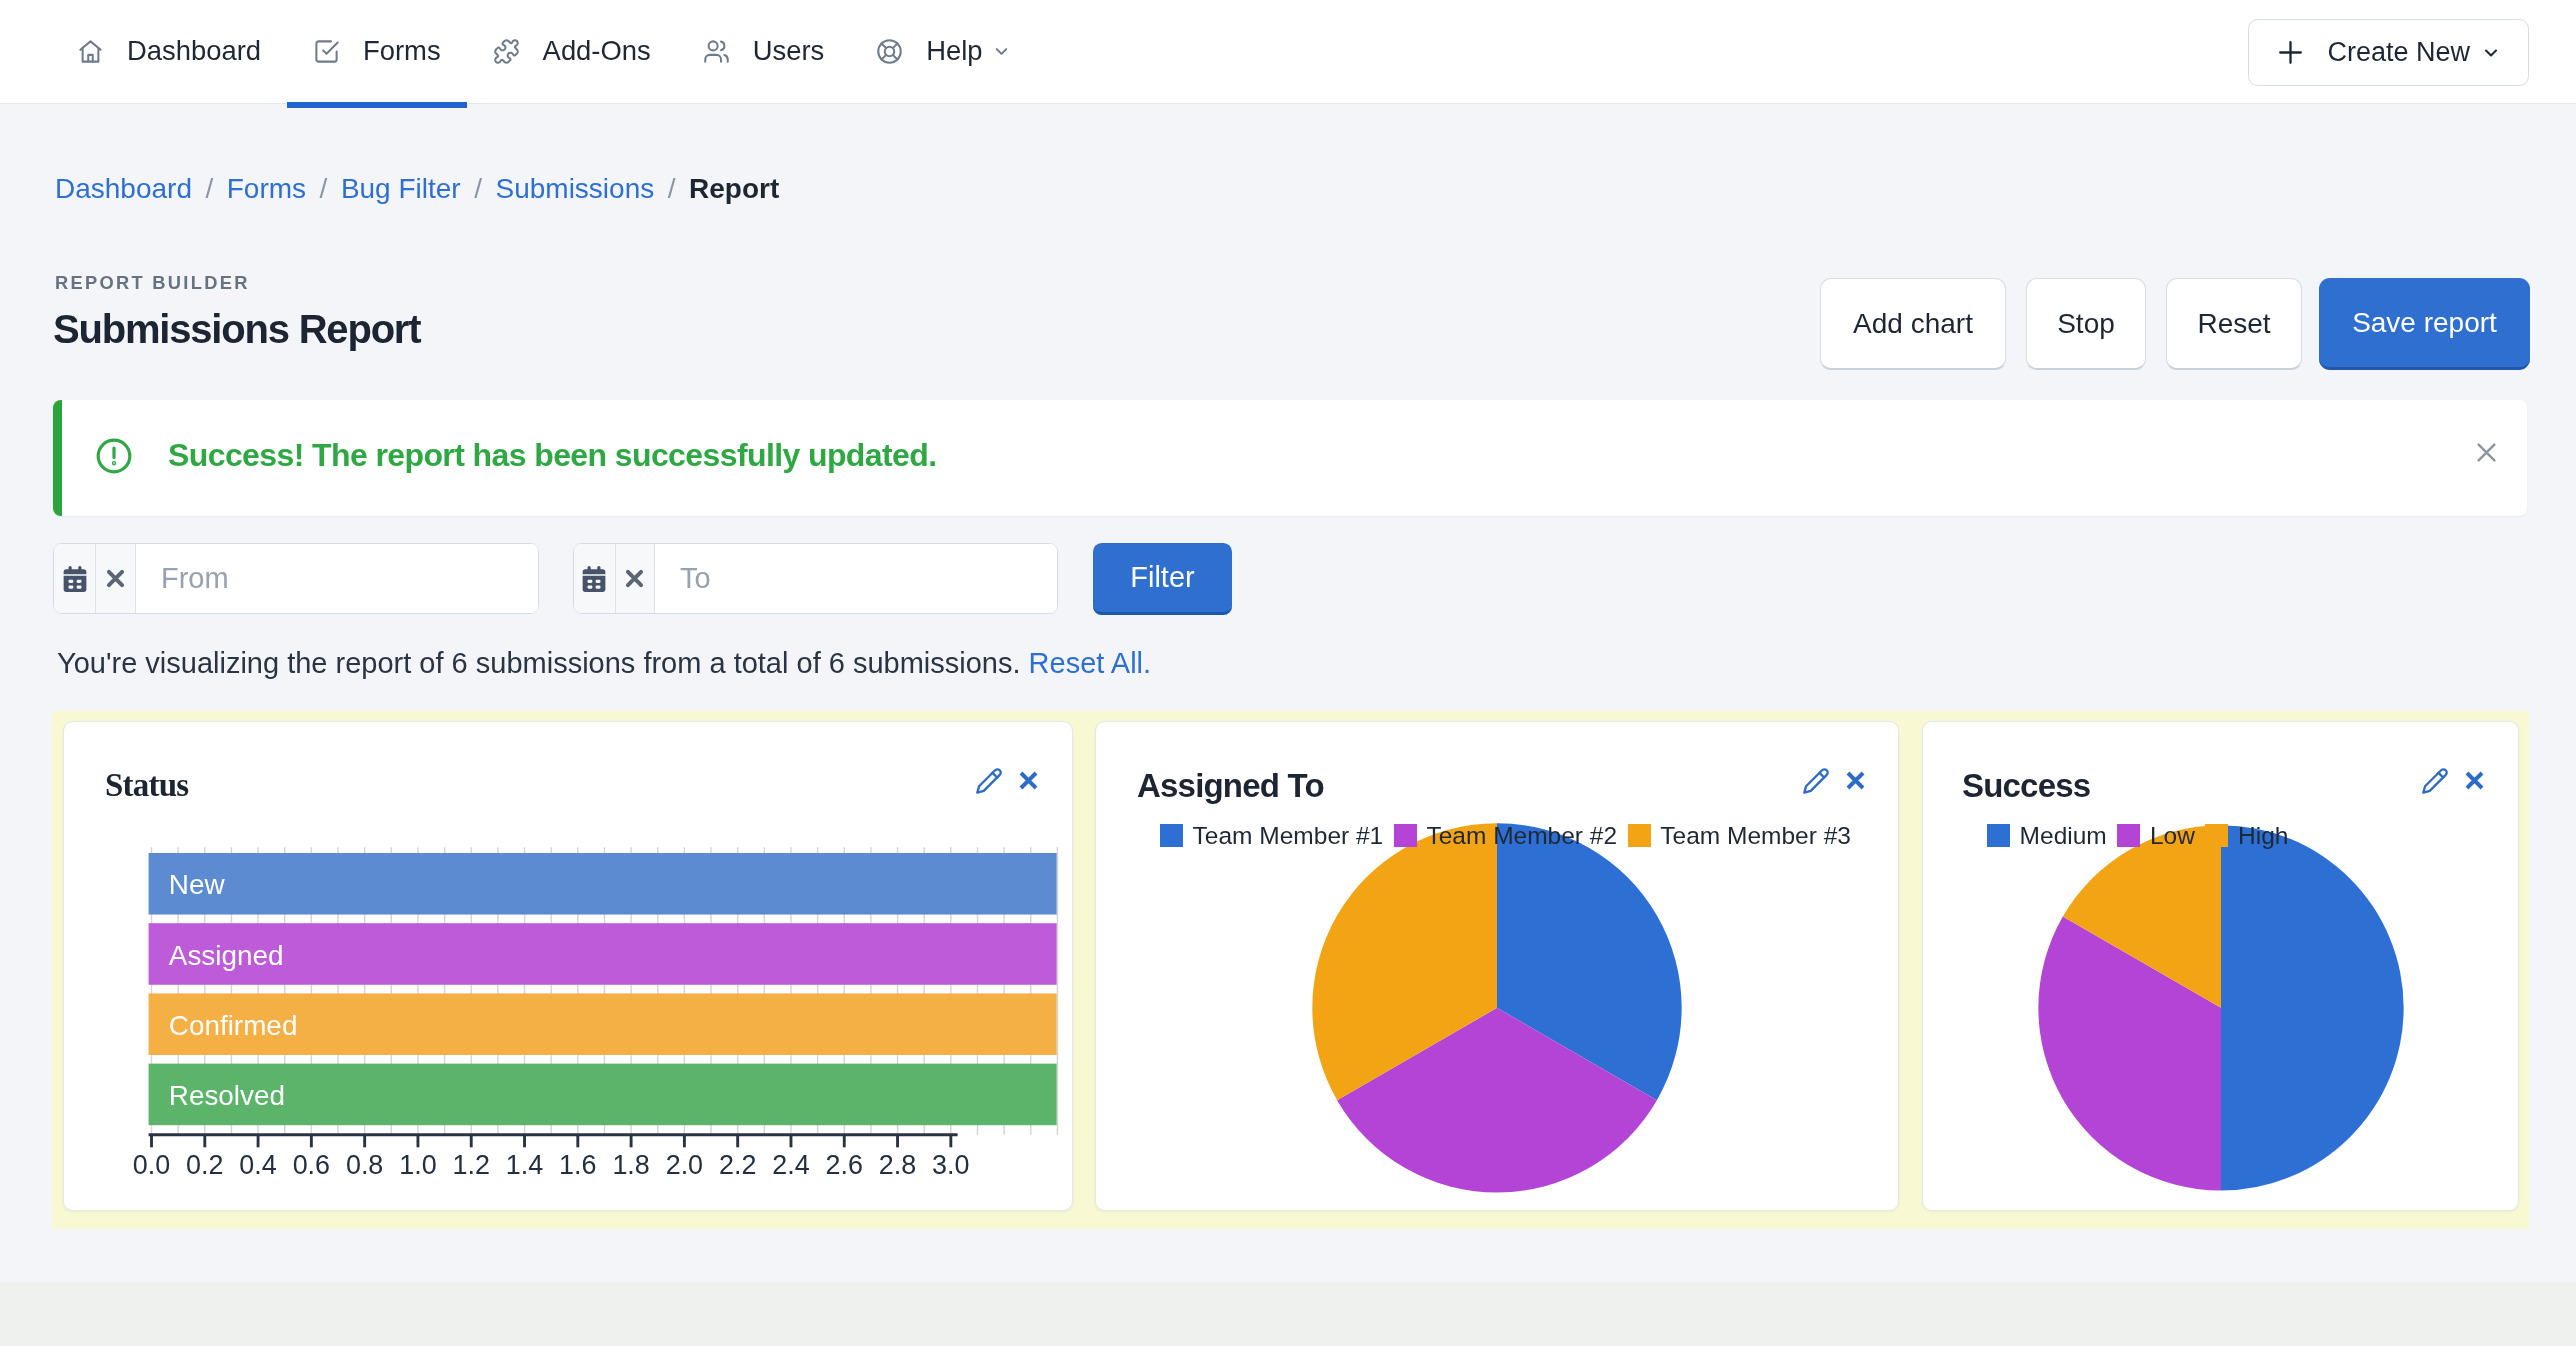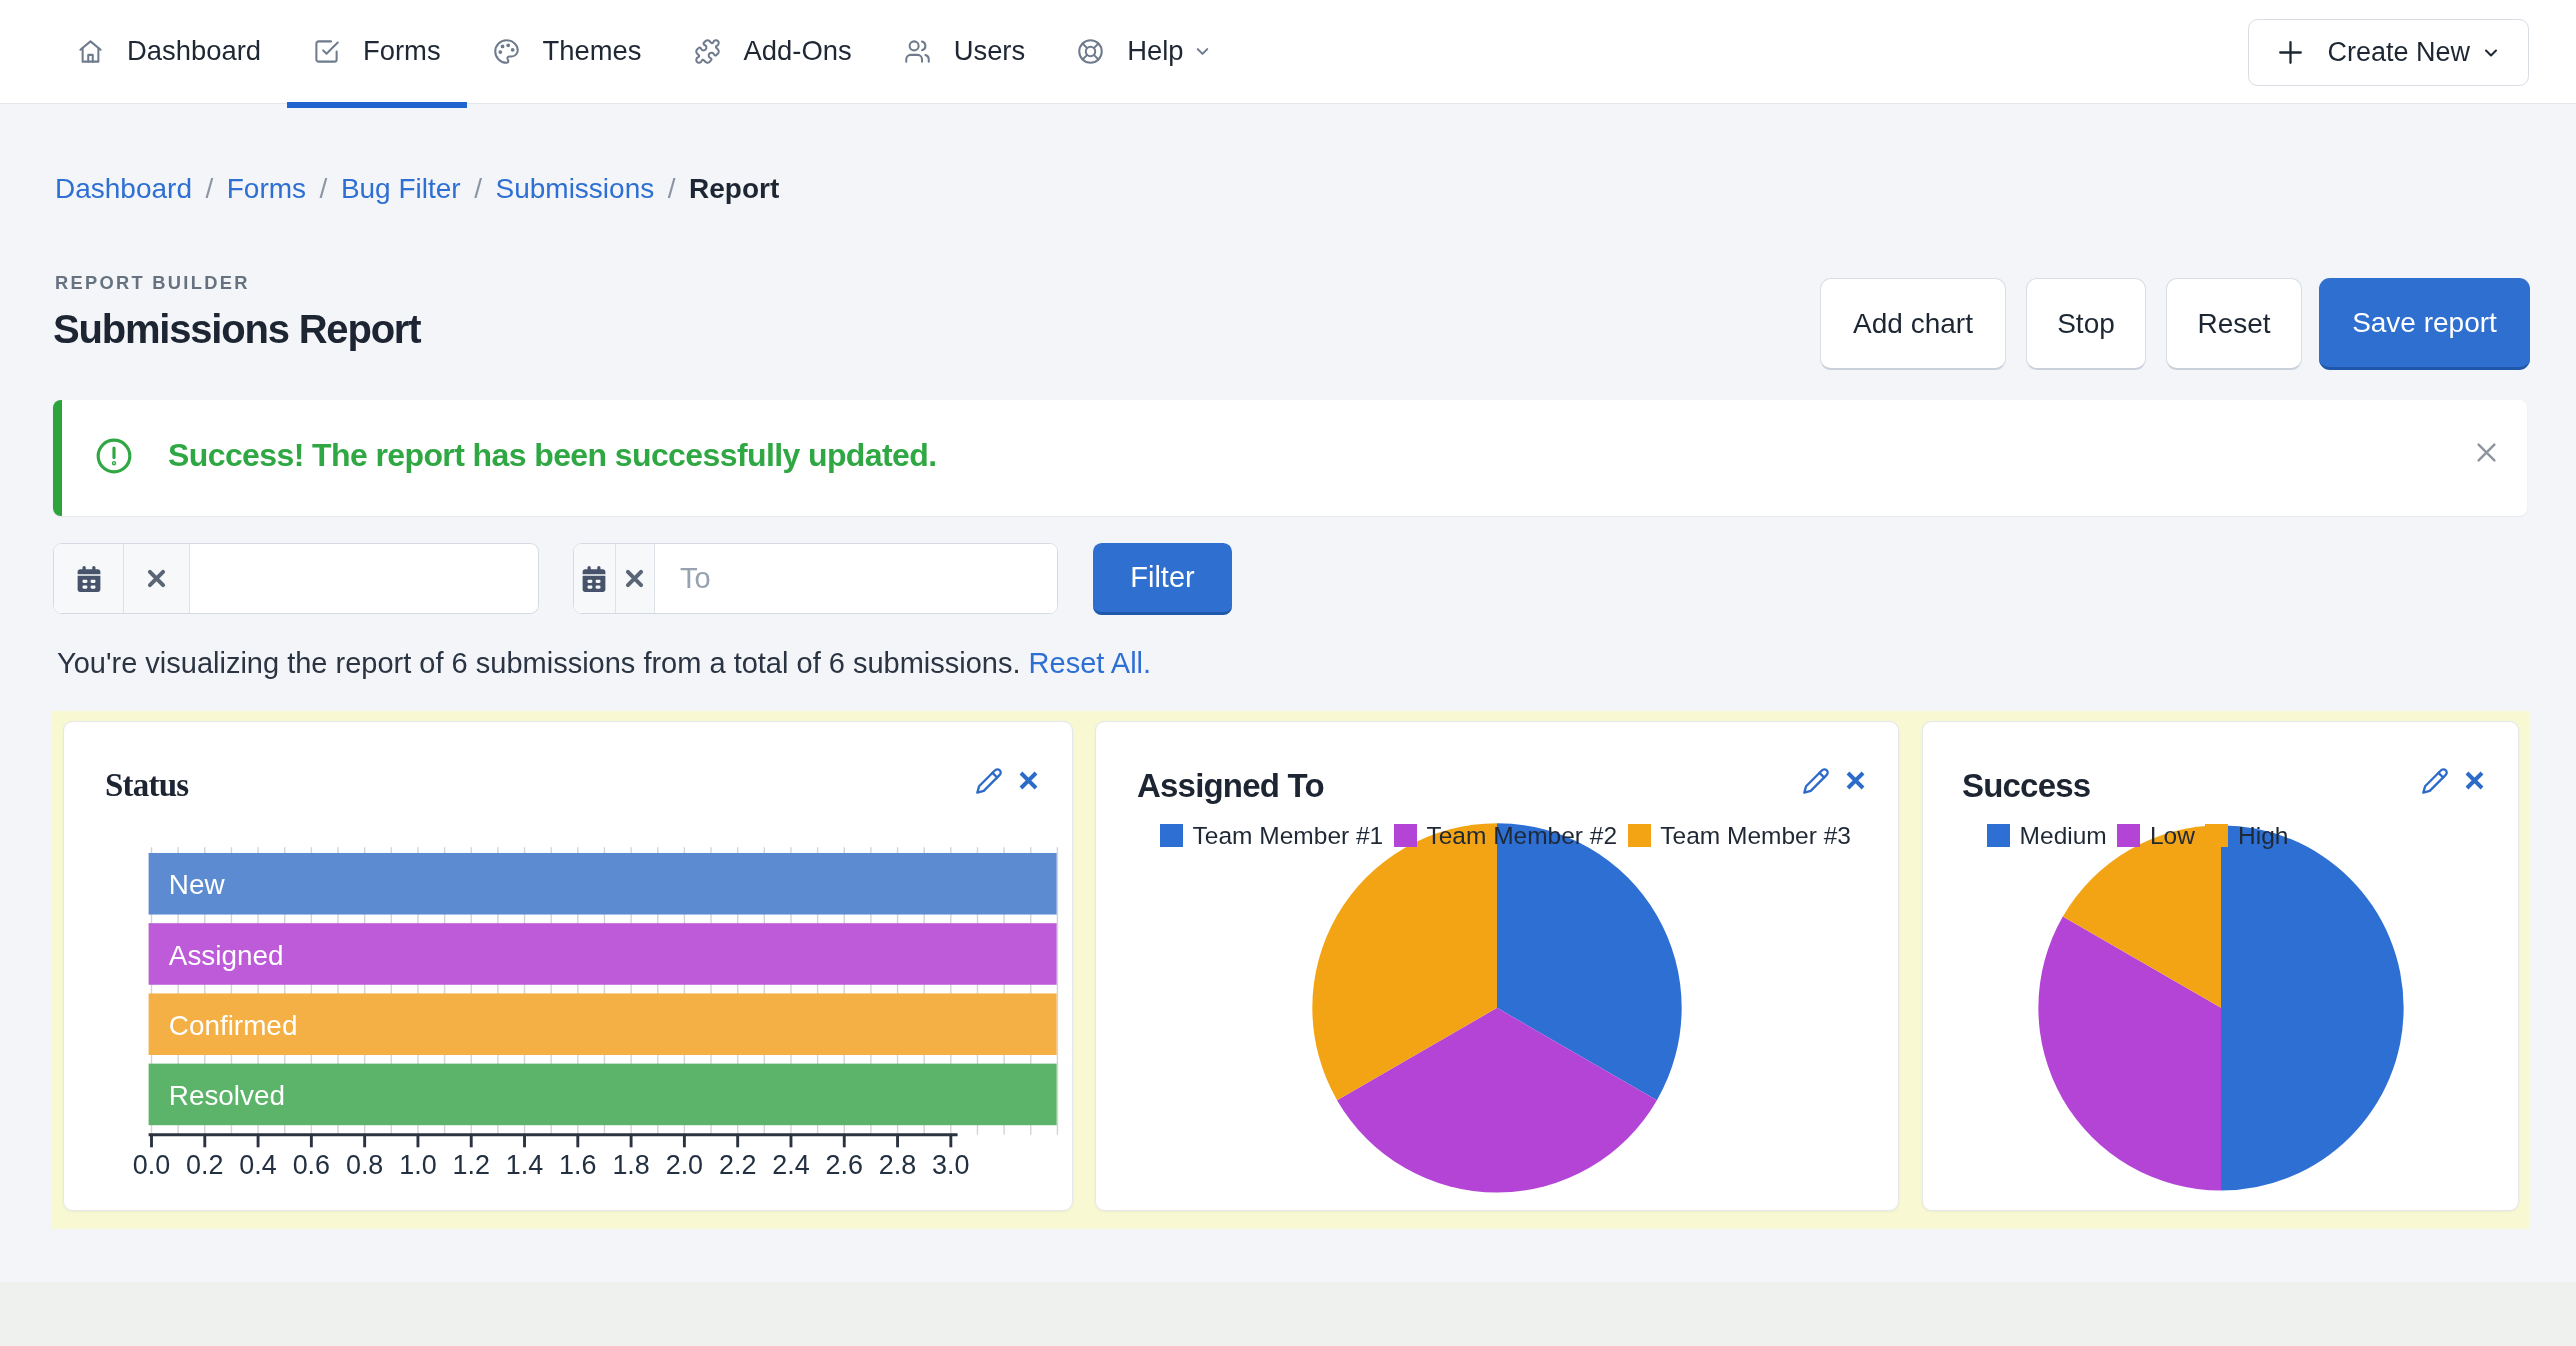--- a/index.html
+++ b/index.html
@@ -84,30 +84,20 @@
     </div>
     <div class="nitem active">
       <svg width="27" height="27" viewBox="0 0 24 24" fill="none" stroke-width="1.8" stroke-linecap="round" stroke-linejoin="round">
           <polyline points="9 11 12 14 22 4"></polyline>
           <path d="M21 12v7a2 2 0 0 1-2 2H5a2 2 0 0 1-2-2V5a2 2 0 0 1 2-2h11"></path>
         </svg>
       <span>Forms</span>
     </div>
     <div class="nitem">
       <svg width="27" height="27" viewBox="0 0 24 24" fill="none" stroke-width="1.8" stroke-linecap="round" stroke-linejoin="round">
-          <circle cx="13.5" cy="6.5" r=".8" fill="#6e7b8c"></circle>
-          <circle cx="17.5" cy="10.5" r=".8" fill="#6e7b8c"></circle>
-          <circle cx="8.5" cy="7.5" r=".8" fill="#6e7b8c"></circle>
-          <circle cx="6.5" cy="12.5" r=".8" fill="#6e7b8c"></circle>
-          <path d="M12 2C6.5 2 2 6.5 2 12s4.5 10 10 10c.926 0 1.648-.746 1.648-1.688 0-.437-.18-.835-.437-1.125-.29-.289-.438-.652-.438-1.125a1.64 1.64 0 0 1 1.668-1.668h1.996c3.051 0 5.555-2.503 5.555-5.554C21.965 6.012 17.461 2 12 2z"></path>
-        </svg>
-      <span>Themes</span>
-    </div>
-    <div class="nitem">
-      <svg width="27" height="27" viewBox="0 0 24 24" fill="none" stroke-width="1.8" stroke-linecap="round" stroke-linejoin="round">
           <path d="M19.439 7.85c-.049.322.059.648.289.878l1.568 1.568c.47.47.706 1.087.706 1.704s-.235 1.233-.706 1.704l-1.611 1.611a.98.98 0 0 1-.837.276c-.47-.07-.802-.48-.968-.925a2.501 2.501 0 1 0-3.214 3.214c.446.166.855.497.925.968a.979.979 0 0 1-.276.837l-1.61 1.61a2.404 2.404 0 0 1-1.705.707 2.402 2.402 0 0 1-1.704-.706l-1.568-1.568a1.026 1.026 0 0 0-.877-.29c-.493.074-.84.504-1.02.968a2.5 2.5 0 1 1-3.237-3.237c.464-.18.894-.527.967-1.02a1.026 1.026 0 0 0-.289-.877l-1.568-1.568A2.402 2.402 0 0 1 1.998 12c0-.617.236-1.234.706-1.704L4.23 8.77c.24-.24.581-.353.917-.303.515.077.877.528 1.073 1.01a2.5 2.5 0 1 0 3.259-3.259c-.482-.196-.933-.558-1.01-1.073-.05-.336.062-.676.303-.917l1.525-1.525A2.402 2.402 0 0 1 12 1.998c.617 0 1.234.236 1.704.706l1.568 1.568c.23.23.556.338.877.29.493-.074.84-.504 1.02-.968a2.5 2.5 0 1 1 3.237 3.237c-.464.18-.894.527-.967 1.02z"></path>
         </svg>
       <span>Add-Ons</span>
     </div>
     <div class="nitem">
       <svg width="27" height="27" viewBox="0 0 24 24" fill="none" stroke-width="1.8" stroke-linecap="round" stroke-linejoin="round">
           <path d="M16 21v-2a4 4 0 0 0-4-4H6a4 4 0 0 0-4 4v2"></path>
           <circle cx="9" cy="7" r="4"></circle>
           <path d="M22 21v-2a4 4 0 0 0-3-3.87"></path>
           <path d="M16 3.13a4 4 0 0 1 0 7.75"></path>
@@ -167,20 +157,21 @@
   <div class="cell c1">
     <svg width="26" height="26" viewBox="0 0 448 512" fill="#47536b">
         <path d="M96 32V64H48C21.5 64 0 85.5 0 112v48H448V112c0-26.5-21.5-48-48-48H352V32c0-17.7-14.3-32-32-32s-32 14.3-32 32V64H160V32c0-17.7-14.3-32-32-32S96 14.3 96 32zM448 192H0V464c0 26.5 21.5 48 48 48H400c26.5 0 48-21.5 48-48V192zM96 296c0-13.3 10.7-24 24-24h48c13.3 0 24 10.7 24 24v16c0 13.3-10.7 24-24 24H120c-13.3 0-24-10.7-24-24V296zm160 0c0-13.3 10.7-24 24-24h48c13.3 0 24 10.7 24 24v16c0 13.3-10.7 24-24 24H280c-13.3 0-24-10.7-24-24V296zM96 408c0-13.3 10.7-24 24-24h48c13.3 0 24 10.7 24 24v16c0 13.3-10.7 24-24 24H120c-13.3 0-24-10.7-24-24V408zm160 0c0-13.3 10.7-24 24-24h48c13.3 0 24 10.7 24 24v16c0 13.3-10.7 24-24 24H280c-13.3 0-24-10.7-24-24V408z"></path>
       </svg>
   </div>
   <div class="cell c2">
     <svg width="21" height="21" viewBox="0 0 24 24" fill="none" stroke="#5a6575" stroke-width="4.6" stroke-linecap="round">
         <path d="M4.5 4.5l15 15M19.5 4.5l-15 15"></path>
       </svg>
   </div>
+  <input placeholder="From" style="">
 </div>
 <div class="dgroup" id="dg2">
   <div class="cell c1">
     <svg width="26" height="26" viewBox="0 0 448 512" fill="#47536b">
         <path d="M96 32V64H48C21.5 64 0 85.5 0 112v48H448V112c0-26.5-21.5-48-48-48H352V32c0-17.7-14.3-32-32-32s-32 14.3-32 32V64H160V32c0-17.7-14.3-32-32-32S96 14.3 96 32zM448 192H0V464c0 26.5 21.5 48 48 48H400c26.5 0 48-21.5 48-48V192zM96 296c0-13.3 10.7-24 24-24h48c13.3 0 24 10.7 24 24v16c0 13.3-10.7 24-24 24H120c-13.3 0-24-10.7-24-24V296zm160 0c0-13.3 10.7-24 24-24h48c13.3 0 24 10.7 24 24v16c0 13.3-10.7 24-24 24H280c-13.3 0-24-10.7-24-24V296zM96 408c0-13.3 10.7-24 24-24h48c13.3 0 24 10.7 24 24v16c0 13.3-10.7 24-24 24H120c-13.3 0-24-10.7-24-24V408zm160 0c0-13.3 10.7-24 24-24h48c13.3 0 24 10.7 24 24v16c0 13.3-10.7 24-24 24H280c-13.3 0-24-10.7-24-24V408z"></path>
       </svg>
   </div>
   <div class="cell c2">
     <svg width="21" height="21" viewBox="0 0 24 24" fill="none" stroke="#5a6575" stroke-width="4.6" stroke-linecap="round">
         <path d="M4.5 4.5l15 15M19.5 4.5l-15 15"></path>

